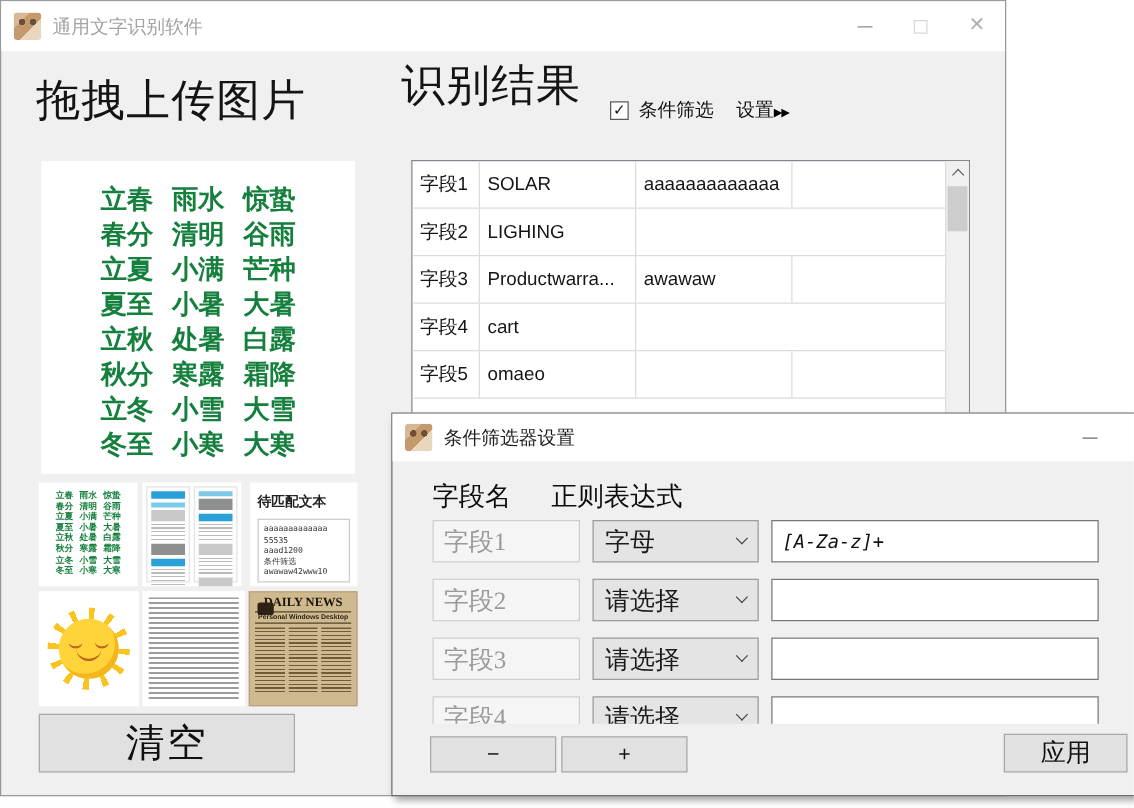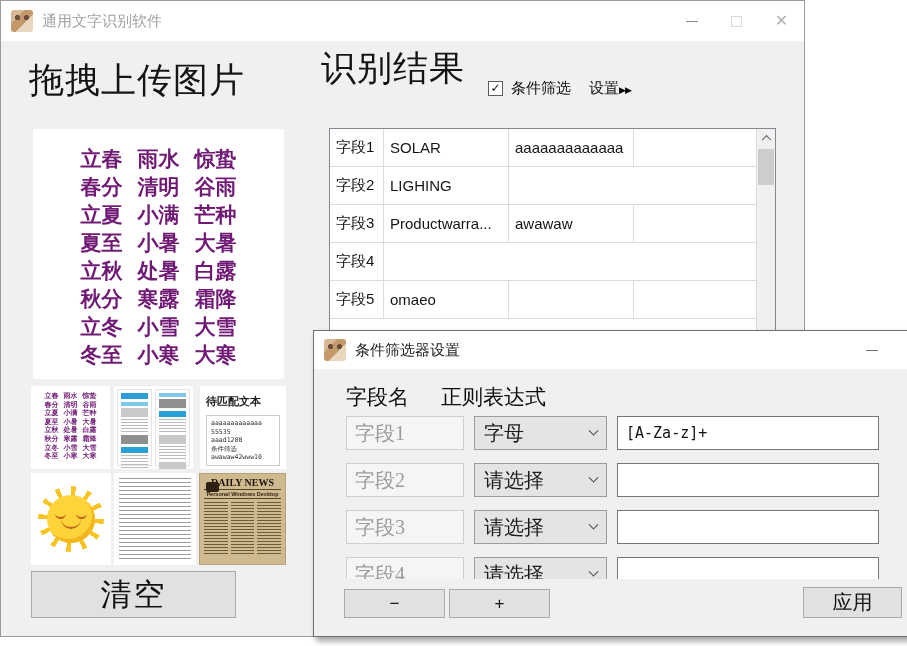--- a/index.html
+++ b/index.html
@@ -31,21 +31,21 @@
   .h1 { position:absolute; font-family:"Liberation Serif","DejaVu Serif",serif;
     font-size:35px; color:#141414; letter-spacing:1px; }
   #left-heading { left:28px; top:56px; }
   #right-heading { left:320px; top:44px; }
 
   
   #preview-box { position:absolute; left:32px; top:128px; width:251px; height:250px;
     background:#fff; padding-top:16px; }
   .term-row { display:flex; justify-content:center; gap:15px; line-height:28px; }
   .term-row span { font-family:"Liberation Serif","DejaVu Serif",serif; font-weight:bold;
-    color:#701a75; font-size:21px; white-space:nowrap; }
+    color:#15803d; font-size:21px; white-space:nowrap; }
 
   .thumb { position:absolute; background:#fff; overflow:hidden; }
   #thumb-mini { left:30px; top:385px; width:79px; height:83px; padding-top:6px; }
   #thumb-mini .term-row { gap:5px; line-height:8.6px; }
   #thumb-mini .term-row span { font-size:7px; }
 
   #thumb-poster { left:113px; top:385px; width:79px; height:83px; display:flex; gap:3px;
     padding:3px; }
   .poster-page { flex:1; background:#fdfdfd; border:1px solid #e4e4e4; position:relative; }
   .p-bar { height:6px; background:#2a9fd8; margin:3px 3px 2px; }
@@ -148,21 +148,21 @@
     background:#f5f5f5; border:1px solid #cfcfcf; color:#9a9a9a; font-size:20px;
     font-family:"Liberation Serif","DejaVu Serif",serif; padding:0 8px; }
   .field-type-select { position:absolute; left:160px; width:133px; height:34px;
     background:#e4e4e4; border:1px solid #9c9c9c; display:flex; align-items:center;
     font-size:20px; color:#1b1b1b; font-family:"Liberation Serif","DejaVu Serif",serif;
     padding:0 9px; justify-content:space-between; }
   .sel-chev { width:7px; height:7px; border-right:1.4px solid #444;
     border-bottom:1.4px solid #444; transform:rotate(45deg) translate(-2px,-2px); }
   .regex-input { position:absolute; left:303px; width:262px; height:34px; background:#fff;
     border:1px solid #767676; font-size:15px; color:#111;
-    font-family:"DejaVu Sans Mono","Liberation Mono",monospace; padding:0 8px; }
+    font-family:"DejaVu Sans Mono","Liberation Mono",monospace; padding:0 8px;font-style:italic; }
 
   #dialog-sb { position:absolute; right:11px; top:85px; width:19px; height:163px;
     background:#f0f0f0; border:1px solid #dcdcdc; }
   #dialog-sb .sb-arrow.bottom { position:absolute; bottom:0; left:0; right:0; }
   #dialog-sb-thumb { top:19px; height:104px; }
 
   .d-btn { position:absolute; background:#e1e1e1; border:1px solid #a9a9a9;
     display:flex; align-items:center; justify-content:center; font-size:17px; color:#111; }
   #btn-minus { left:30px; top:258px; width:101px; height:29px; }
   #btn-plus  { left:135px; top:258px; width:101px; height:29px; }
@@ -367,20 +367,21 @@
             <div class="t-cell c3"></div>
           </div>
           <div class="t-row">
             <div class="t-cell c0">字段3</div>
             <div class="t-cell c1">Productwarra...</div>
             <div class="t-cell c2">awawaw</div>
             <div class="t-cell c3"></div>
           </div>
           <div class="t-row">
             <div class="t-cell c0">字段4</div>
+            <div class="t-cell c1">cart</div>
             <div class="t-cell c3"></div>
           </div>
           <div class="t-row">
             <div class="t-cell c0">字段5</div>
             <div class="t-cell c1">omaeo</div>
             <div class="t-cell c2"></div>
             <div class="t-cell c3"></div>
           </div>
         </div>
       <div class="v-scrollbar">

